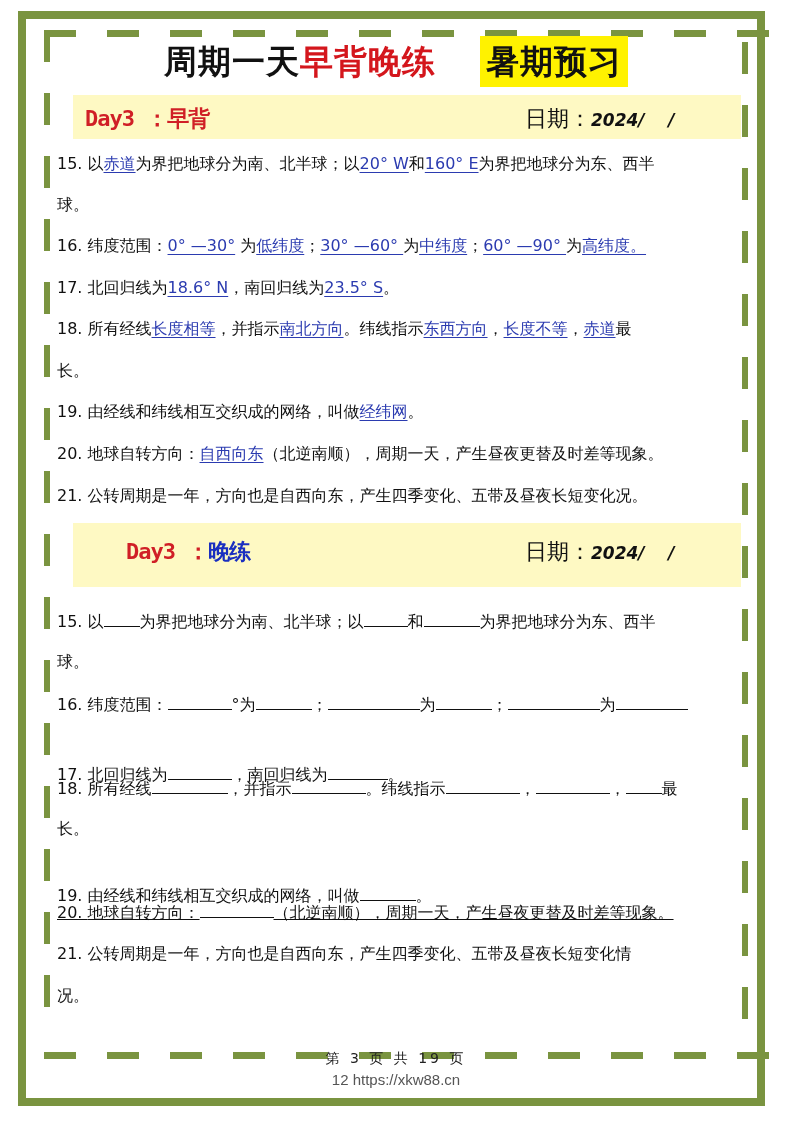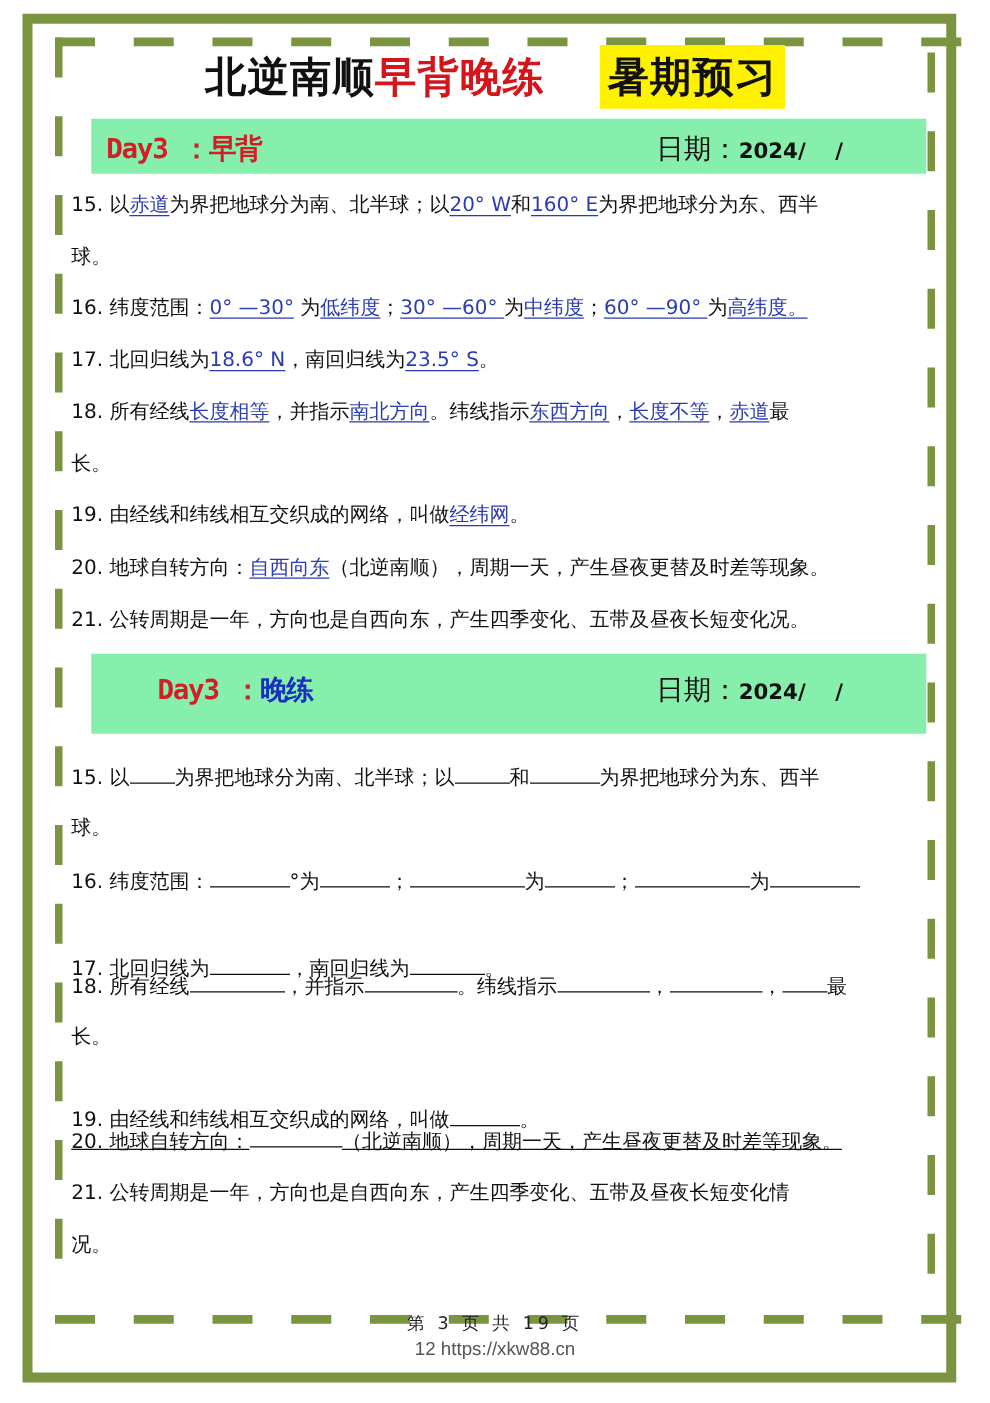--- a/index.html
+++ b/index.html
@@ -7,27 +7,27 @@
            font-family:"DejaVu Sans","Liberation Sans",sans-serif; color:#111; }
     .outer { position:absolute; left:18px; top:11px; width:731px; height:1079px;
              border:8px solid #7a9440; background:#fff; }
     .dash-h { position:absolute; height:7px; width:32px; background:#7a9440; }
     .dash-v { position:absolute; width:6px; height:32px; background:#7a9440; }
     .title { position:absolute; left:0; top:40px; width:792px; text-align:center;
              font-family:"DejaVu Sans",sans-serif; font-weight:bold; font-size:33px; letter-spacing:1px; }
     .title .black { color:#111; }
     .title .red { color:#d4161c; }
     .title .hl { background:#fff200; padding:6px 6px; margin-left:44px; color:#111; }
-    .sec-head { position:absolute; left:73px; width:668px; background:#86efac;text-align:right; }
+    .sec-head { position:absolute; left:73px; width:668px; background:#fef9c3;text-align:right; }
     .sec-head .day { position:absolute; left:12px; font-weight:bold; font-size:22px; color:#d01f26;
                      font-family:"DejaVu Sans Mono","Liberation Mono",monospace; letter-spacing:-1px; }
     .sec-head .day .cn-red { color:#d01f26; font-family:"DejaVu Sans",sans-serif; }
     .sec-head .day .cn-blue { color:#1a2fc0; font-family:"DejaVu Sans",sans-serif; }
     .sec-head .date { position:absolute; left:452px; font-size:22px; color:#111; }
-    .sec-head .date b { font-size:17px; font-weight:bold; }
+    .sec-head .date b { font-size:17px; font-weight:bold;font-style:italic; }
     .line { position:absolute; left:57px; width:690px; font-size:16px; line-height:22px;
             white-space:nowrap; color:#111; }
     .ans { color:#2b3bb0; text-decoration:underline; text-underline-offset:3px; }
     .blank { display:inline-block; border-bottom:1px solid #111; height:16px; vertical-align:baseline; }
     .footer-page { position:absolute; left:0; width:792px; top:1050px; text-align:center;
                    font-size:14px; color:#222; letter-spacing:3px; }
     .footer-url { position:absolute; left:0; width:792px; top:1071px; text-align:center;
                   font-size:15px; color:#555; font-family:"Liberation Sans",sans-serif; }
   </style>
 </head>
@@ -88,21 +88,21 @@
     <div class="dash-v" style="left: 742px; top: 609px;"></div>
     <div class="dash-v" style="left: 742px; top: 672px;"></div>
     <div class="dash-v" style="left: 742px; top: 735px;"></div>
     <div class="dash-v" style="left: 742px; top: 798px;"></div>
     <div class="dash-v" style="left: 742px; top: 861px;"></div>
     <div class="dash-v" style="left: 742px; top: 924px;"></div>
     <div class="dash-v" style="left: 742px; top: 987px;"></div>
   </div>
 
 <div class="title">
-  <span class="black">北逆南顺</span><span class="red">早背晚练</span><span class="hl">暑期预习</span>
+  <span class="black">周期一天</span><span class="red">早背晚练</span><span class="hl">暑期预习</span>
 </div>
 
 <div class="sec-head" style="top:95px;height:44px;">
   <div class="day" style="top:9px;">
     <span>Day3 ：</span><span class="cn-red">早背</span>
   </div>
   <div class="date" style="top:9px;">
     <span>日期：</span><b style="white-space:pre;">2024/    /</b>
   </div>
 </div>

